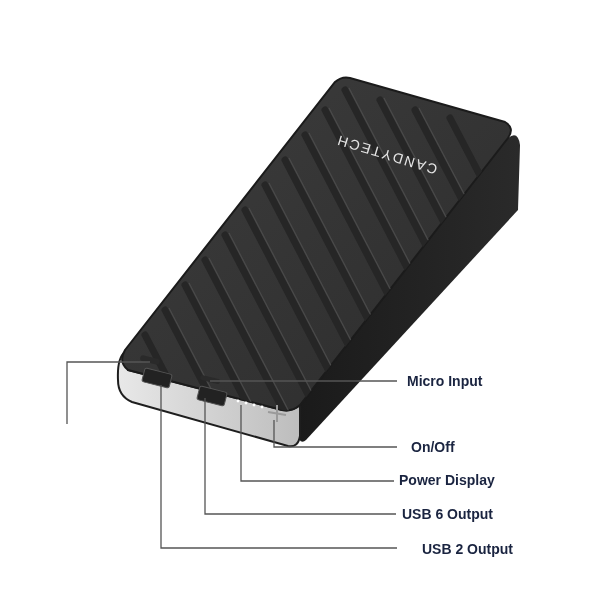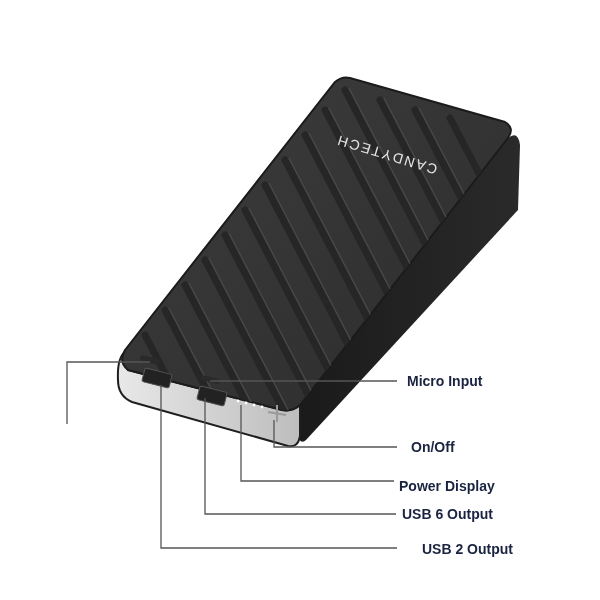--- a/index.html
+++ b/index.html
@@ -90,16 +90,16 @@
       <polyline points="210,381 397,381"></polyline>
       <polyline points="274,420 274,447 397,447"></polyline>
       <polyline points="241,405 241,481 394,481"></polyline>
       <polyline points="205,398 205,514 396,514"></polyline>
       <polyline points="161,385 161,548 397,548"></polyline>
     </g>
   </svg>
 
   <div class="label" style="left:407px;top:375px;">Micro Input</div>
   <div class="label" style="left:411px;top:441px;">On/Off</div>
-  <div class="label" style="left:399px;top:474px;margin-top:6px;">Power Display</div>
+  <div class="label" style="left:399px;top:474px;">Power Display</div>
   <div class="label" style="left:402px;top:508px;">USB 6 Output</div>
   <div class="label" style="left:422px;top:543px;">USB 2 Output</div>
 </div>
 
 </body></html>

